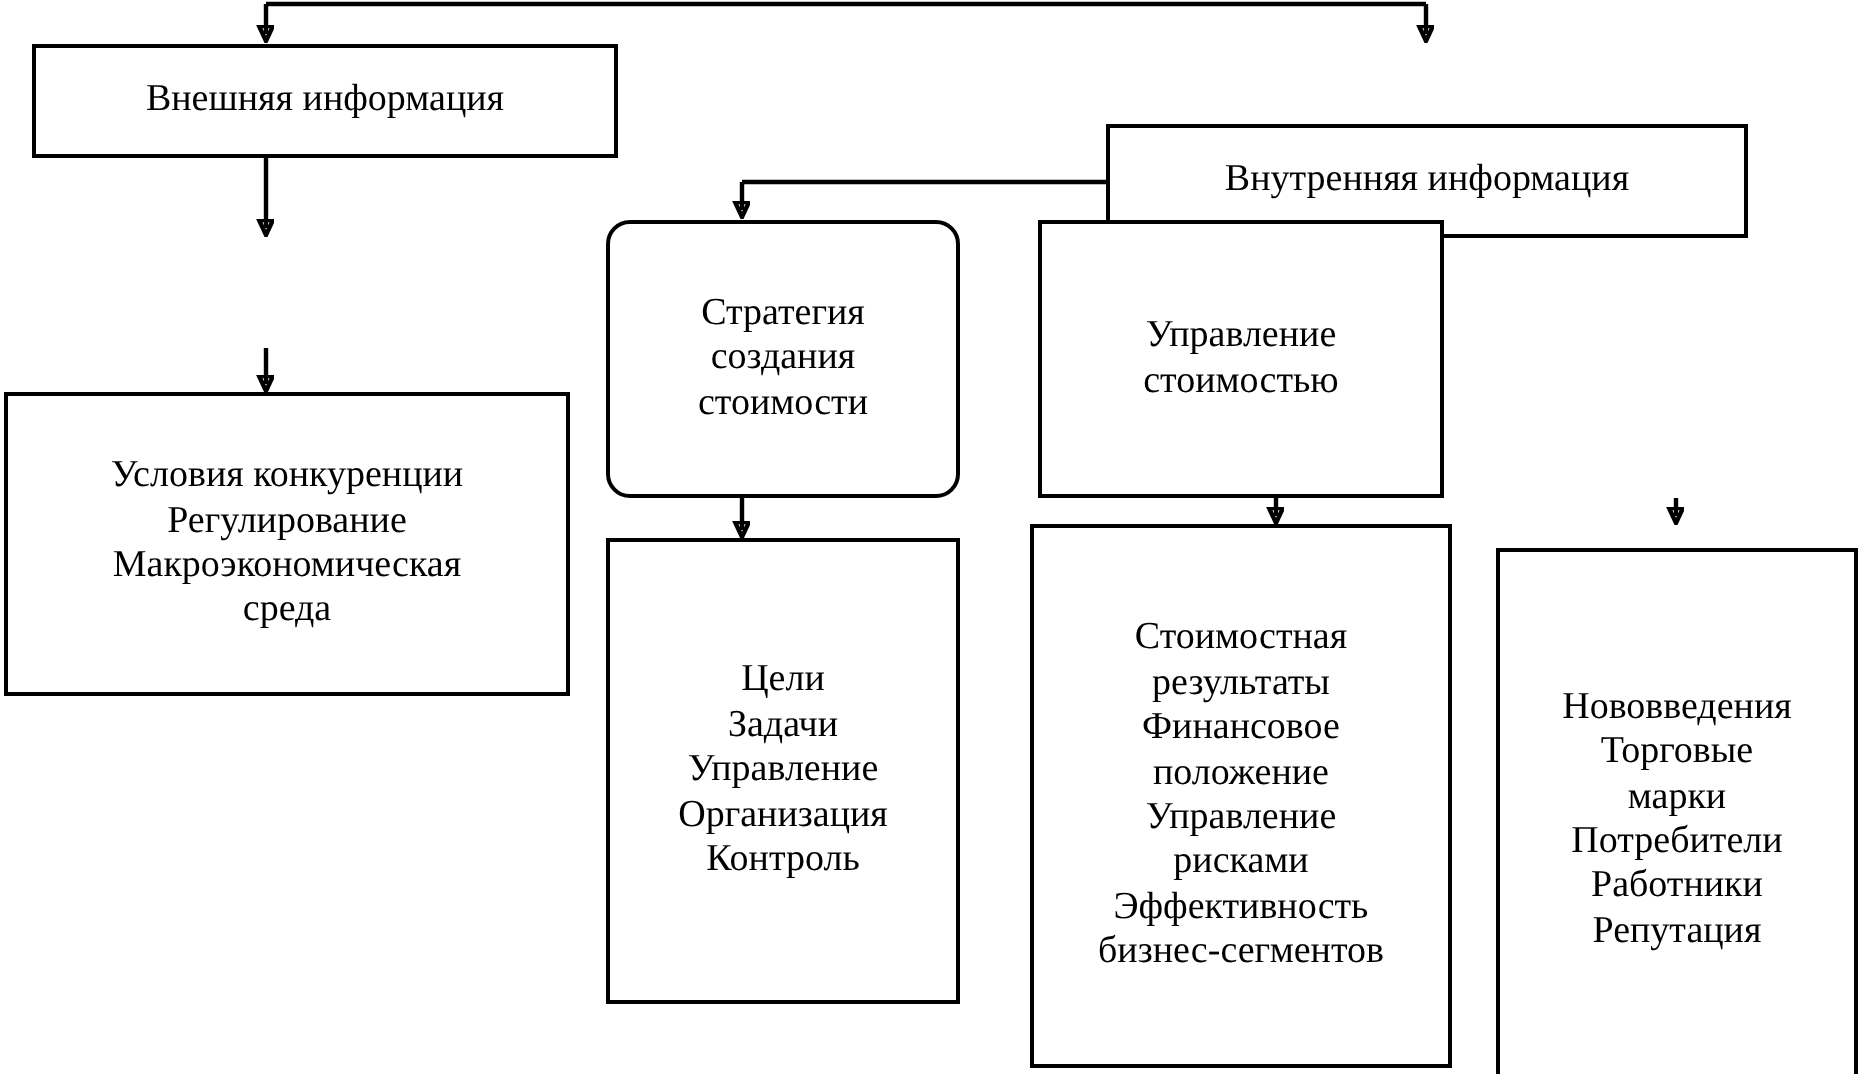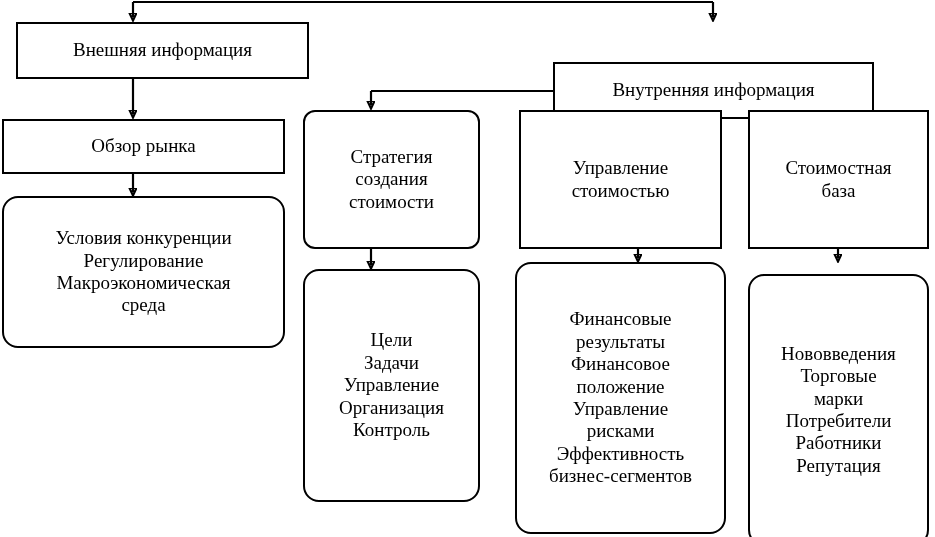--- a/index.html
+++ b/index.html
@@ -33,21 +33,20 @@
   }
   .n-top {
     font-size: 19px;
     text-align: right;
   }
   .n-mid {
     font-size: 19px;
   }
   .n-leaf {
     font-size: 19px;
-    border-radius: 16px;
   }
   svg.lines {
     position: absolute;
     left: 0;
     top: 0;
     width: 935px;
     height: 537px;
     overflow: visible;
     pointer-events: none;
   }
@@ -89,57 +88,50 @@
   </svg>
 
   <div class="node n-top" style="left:16px; top:22px; width:293px; height:57px;">
     <span>Внешняя информация</span>
   </div>
 
   <div class="node n-top" style="left:553px; top:22px; width:321px; height:57px;margin-top:40px;">
     <span>Внутренняя информация</span>
   </div>
 
-  <div class="node n-mid" style="left:2px; top:119px; width:283px; height:55px;">
-    <span>Обзор рынка</span>
-  </div>
 
   <div class="node n-mid" style="left:303px; top:110px; width:177px; height:139px;border-radius:12px;">
     <span>Стратегия
 создания
 стоимости</span>
   </div>
 
   <div class="node n-mid" style="left:519px; top:110px; width:203px; height:139px;">
     <span>Управление
 стоимостью</span>
   </div>
 
-  <div class="node n-mid" style="left:748px; top:110px; width:181px; height:139px;">
-    <span>Стоимостная
-база</span>
-  </div>
 
   <div class="node n-leaf" style="left:2px; top:196px; width:283px; height:152px;">
     <span>Условия конкуренции
 Регулирование
 Макроэкономическая
 среда</span>
   </div>
 
   <div class="node n-leaf" style="left: 303px; top: 269px; width: 177px; height: 233px;">
     <span>Цели
 Задачи
 Управление
 Организация
 Контроль</span>
   </div>
 
   <div class="node n-leaf" style="left:515px; top:262px; width:211px; height:272px;">
-    <span>Финансовые
+    <span>Стоимостная
 результаты
 Финансовое
 положение
 Управление
 рисками
 Эффективность
 бизнес-сегментов</span>
   </div>
 
   <div class="node n-leaf" style="left:748px; top:262px; width:181px; height:272px;margin-top:12px;">

